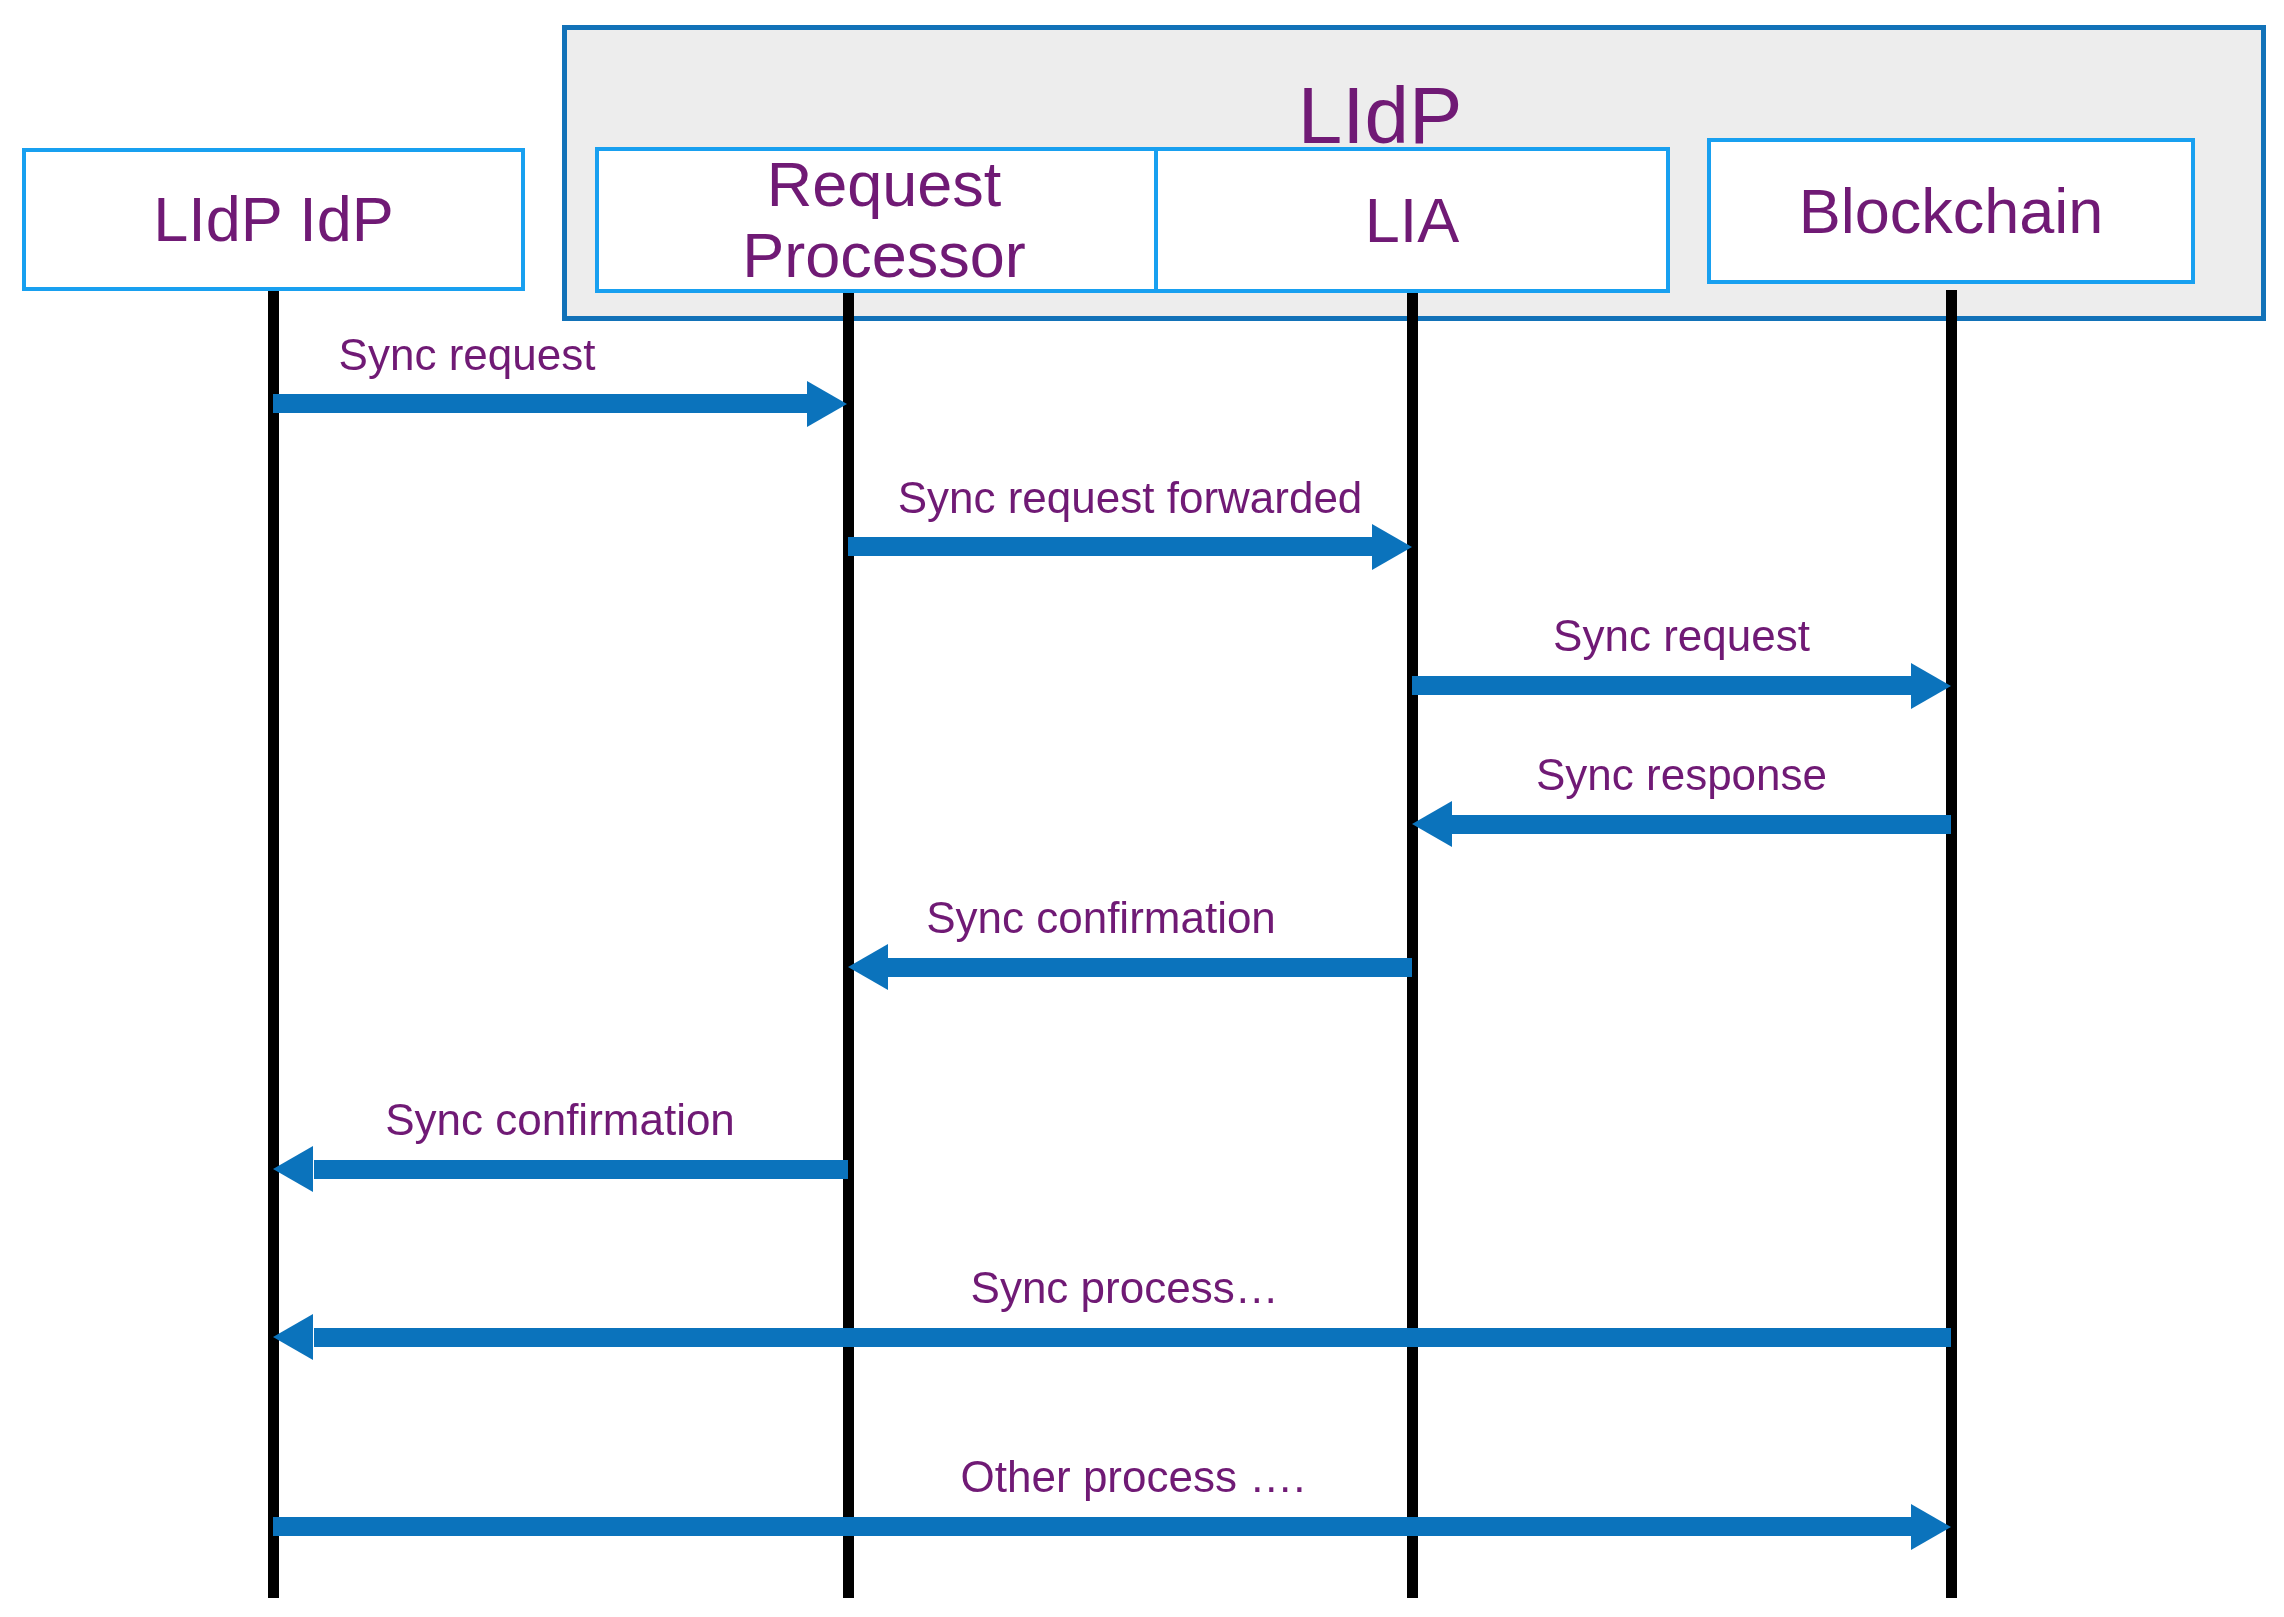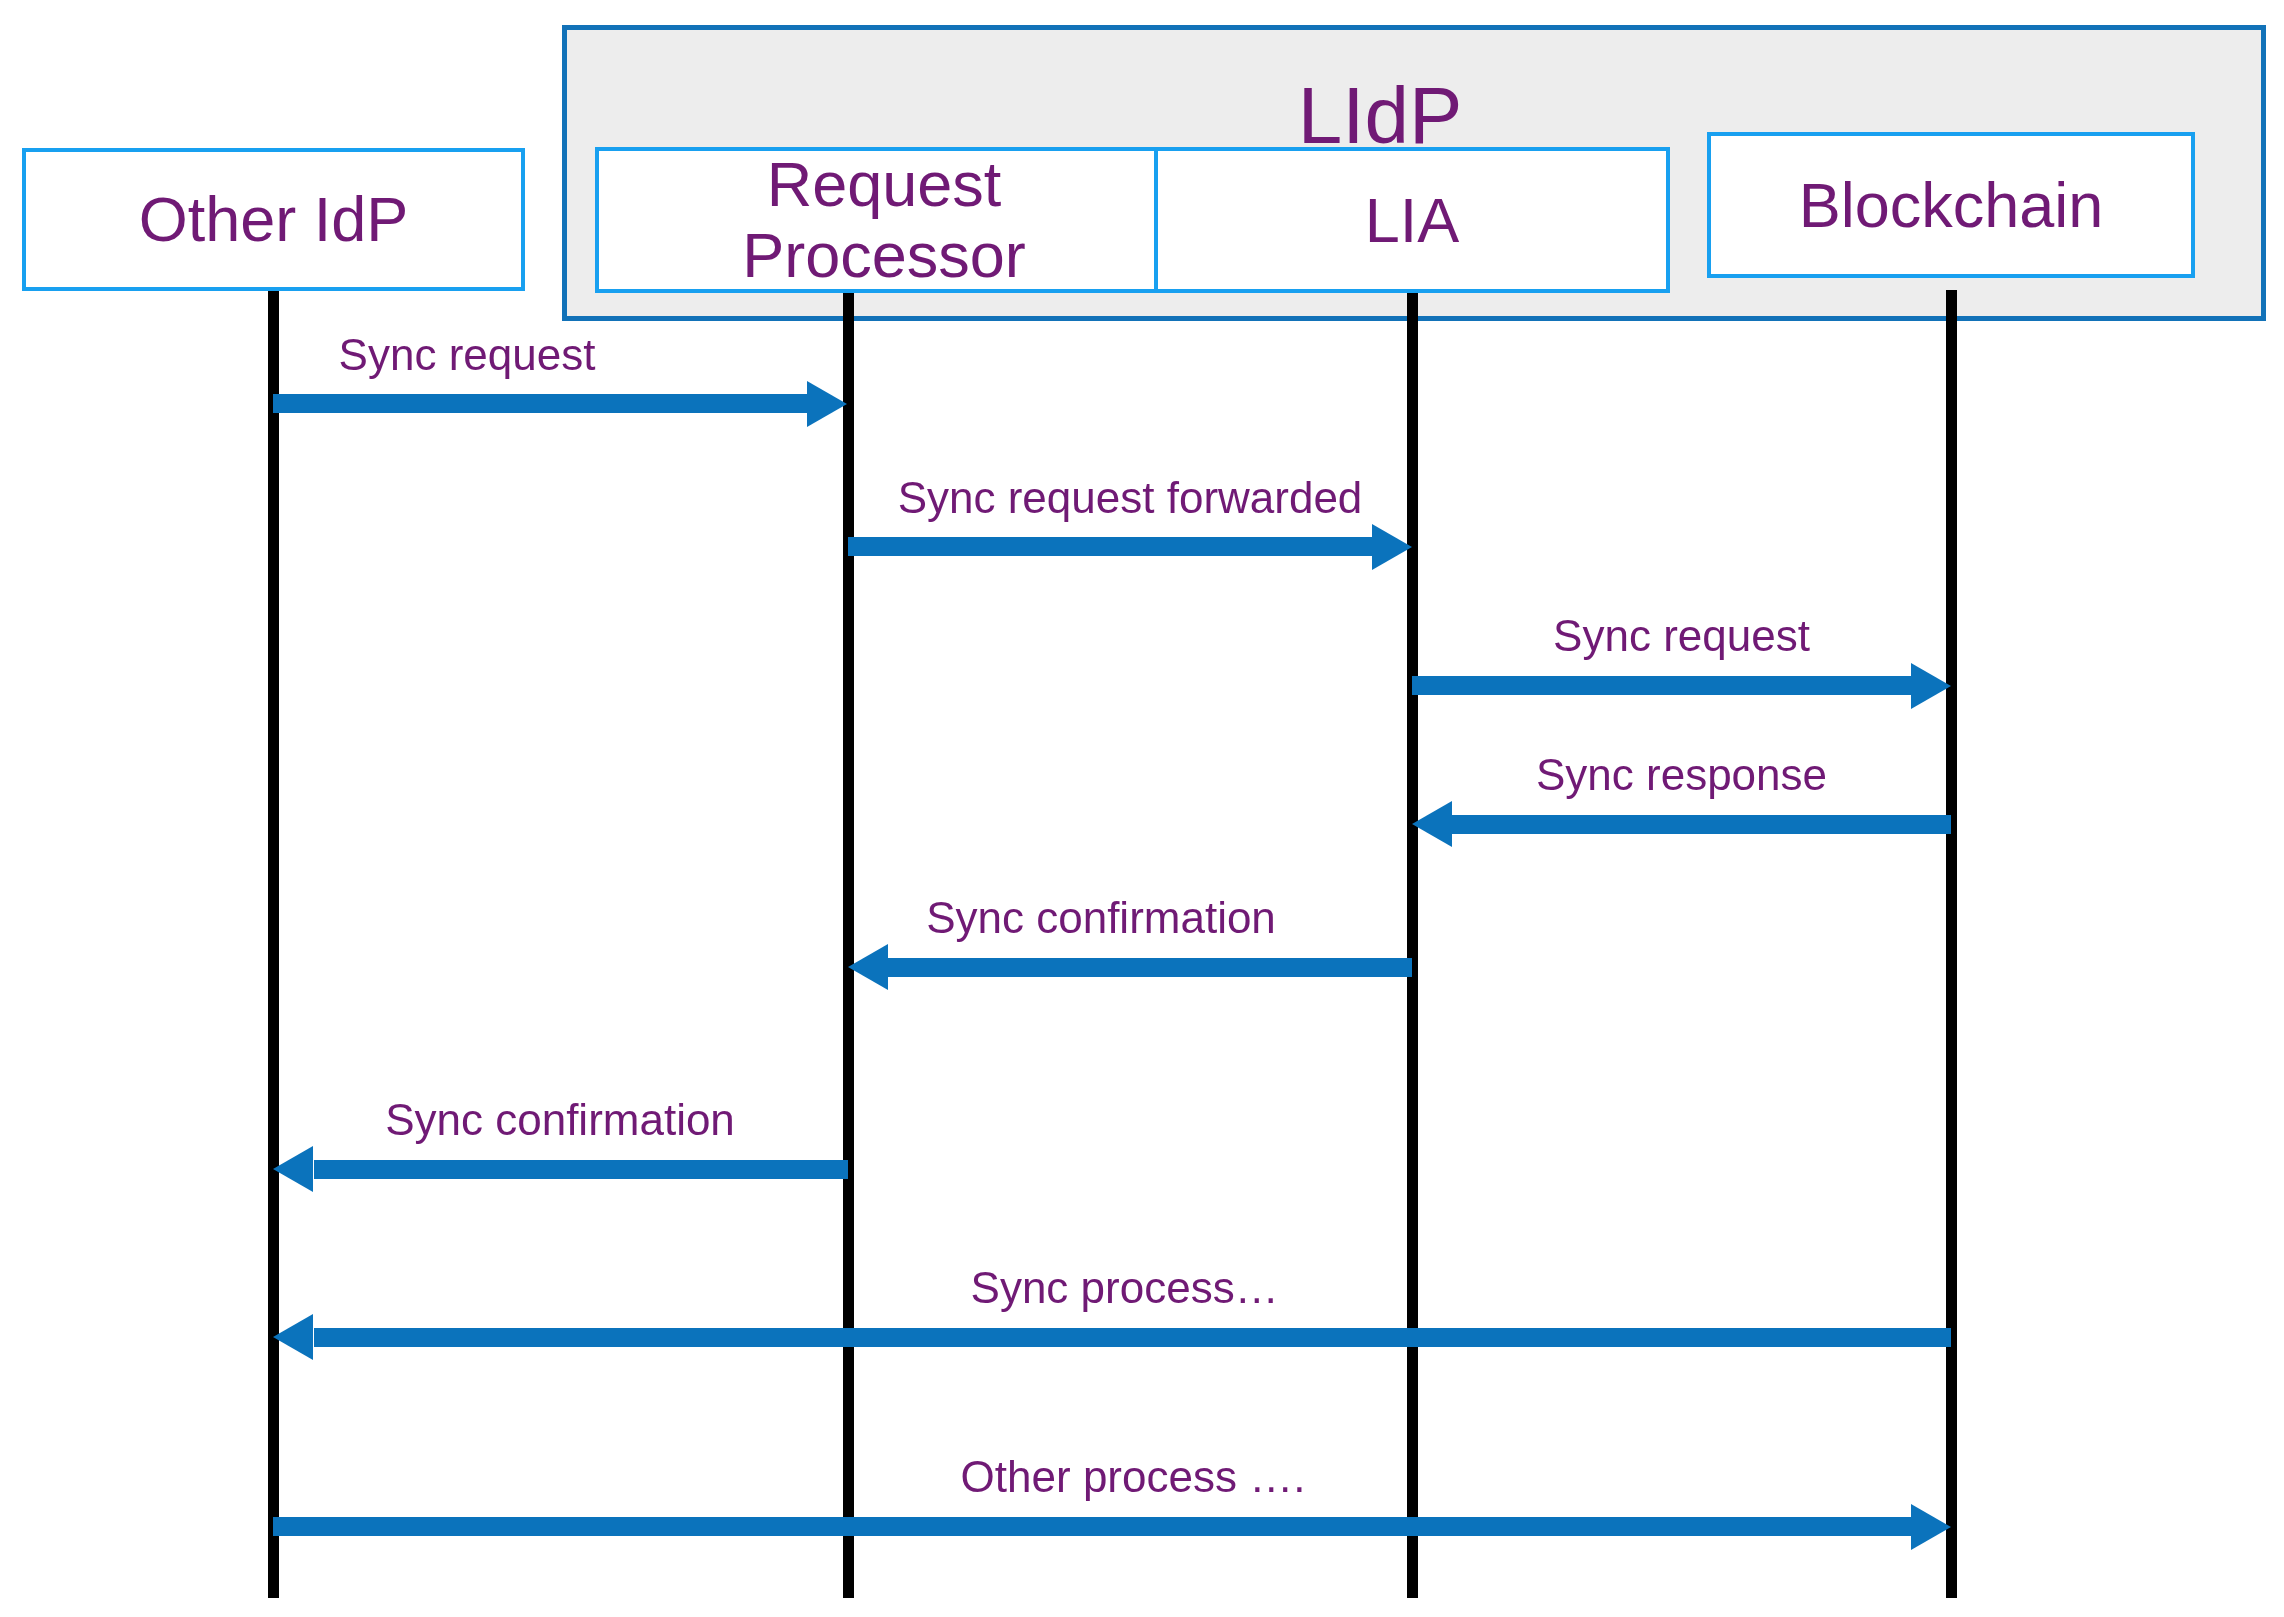--- a/index.html
+++ b/index.html
@@ -18,21 +18,21 @@
   }
   
   .actor{
     position:absolute;background:#ffffff;border:4.2px solid #18a0f0;box-sizing:border-box;
     display:flex;align-items:center;justify-content:center;text-align:center;
     font-size:63px;line-height:1.12;white-space:pre-line;z-index:2;
   }
   .actor.other{left:22px;top:148px;width:503px;height:143px;}
   .actor.rp{left:595px;top:147px;width:578px;height:146px;}
   .actor.lia{left:1154px;top:147px;width:516px;height:146px;}
-  .actor.bc{left:1707px;top:132px;width:488px;height:146px;}
+  .actor.bc{left:1707px;top:138px;width:488px;height:146px;}
   
   .lifeline{position:absolute;top:290px;width:11px;height:1308px;background:#000;z-index:1;}
   .ll1{left:268px;} .ll2{left:843px;} .ll3{left:1407px;} .ll4{left:1946px;}
   
   .shaft{position:absolute;height:18.5px;background:#0b73bc;z-index:3;}
   .head{position:absolute;width:0;height:0;border-top:23px solid transparent;
         border-bottom:23px solid transparent;z-index:3;}
   .head.r{border-left:40px solid #0b73bc;}
   .head.l{border-right:40px solid #0b73bc;}
   .mlabel{position:absolute;height:50px;line-height:50px;text-align:center;
@@ -70,21 +70,21 @@
   <div class="lidp-container">
     <div class="lidp-title">LIdP</div>
   </div>
 
   <div class="lifeline ll1"></div>
   <div class="lifeline ll2"></div>
   <div class="lifeline ll3"></div>
   <div class="lifeline ll4"></div>
 
   <div class="actor other">
-    <span>Other IdP</span>
+    <span>LIdP IdP</span>
   </div>
   <div class="actor rp">
     <span>Request
 Processor</span>
   </div>
   <div class="actor lia">
     <span>LIA</span>
   </div>
   <div class="actor bc">
     <span>Blockchain</span>

